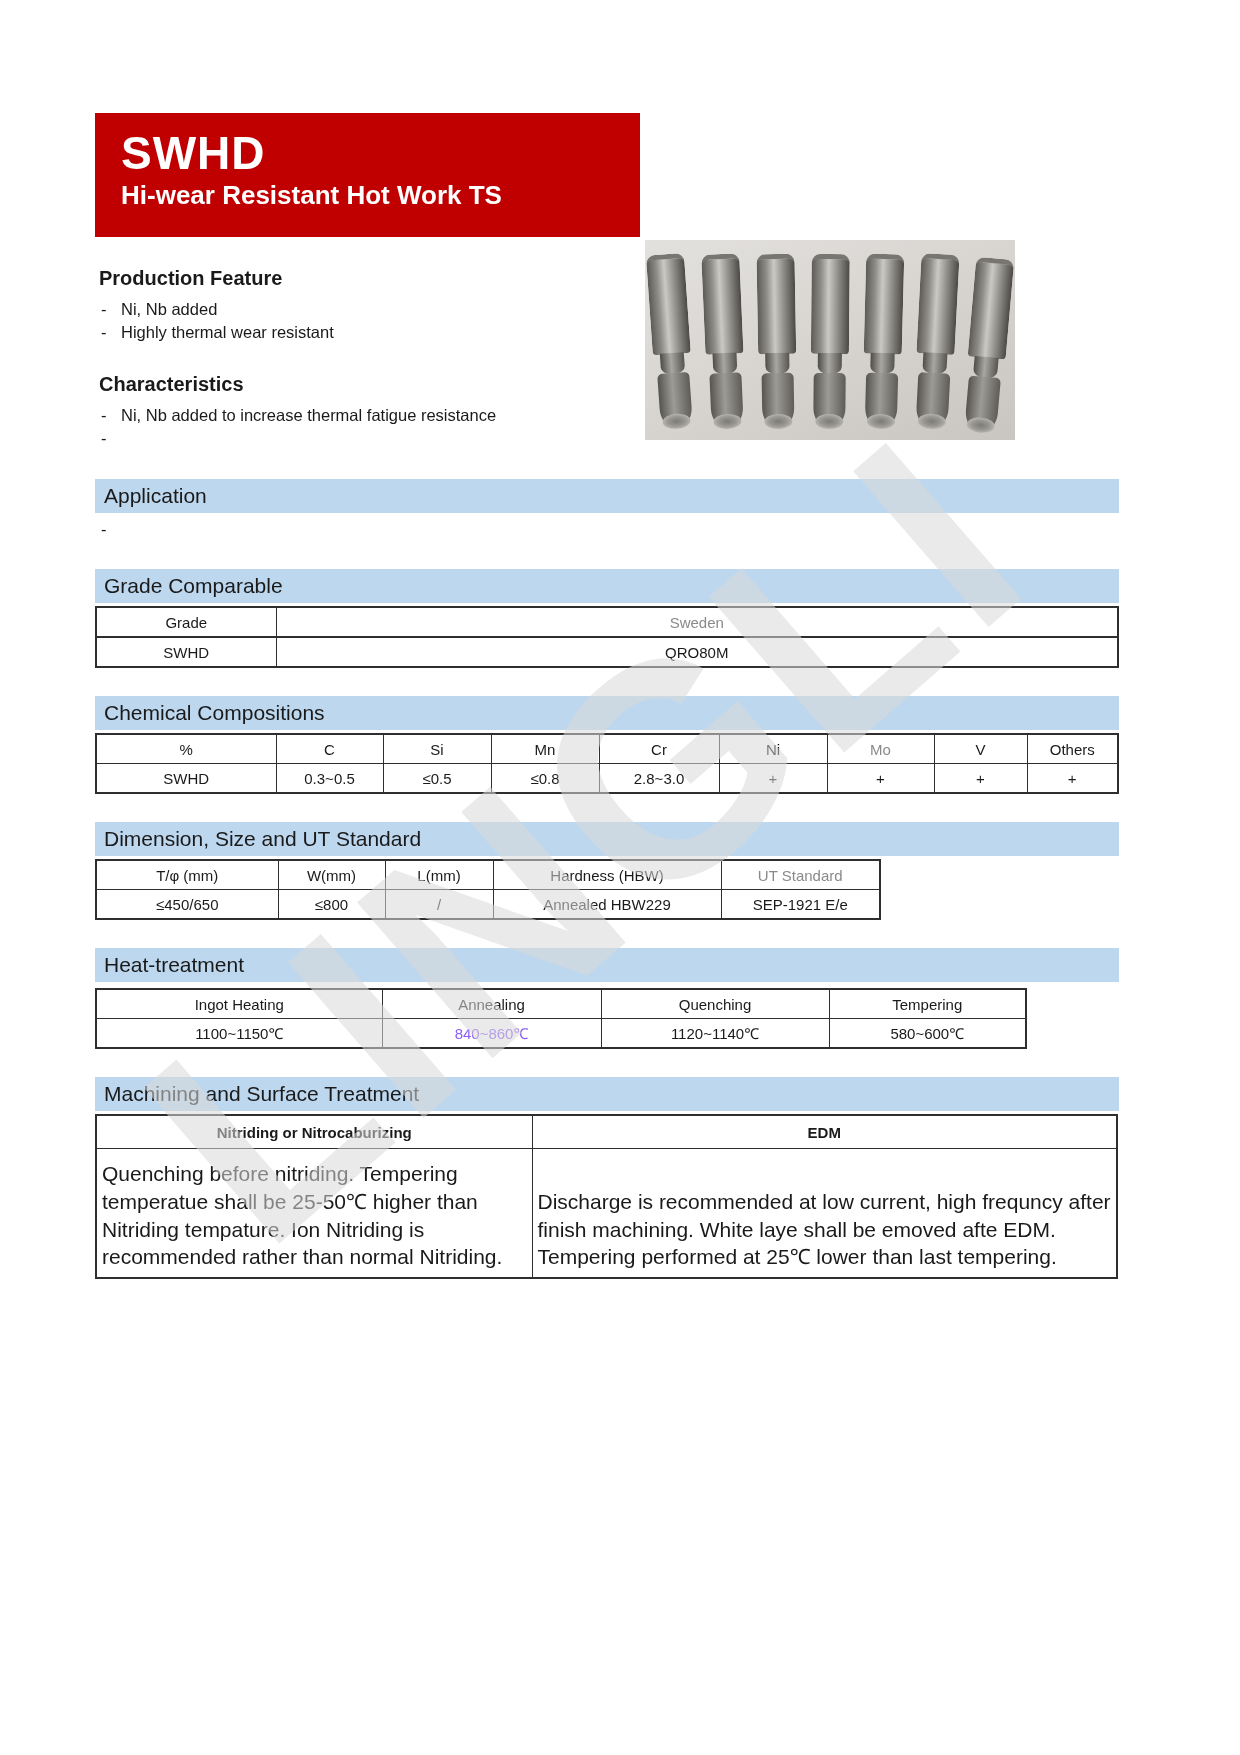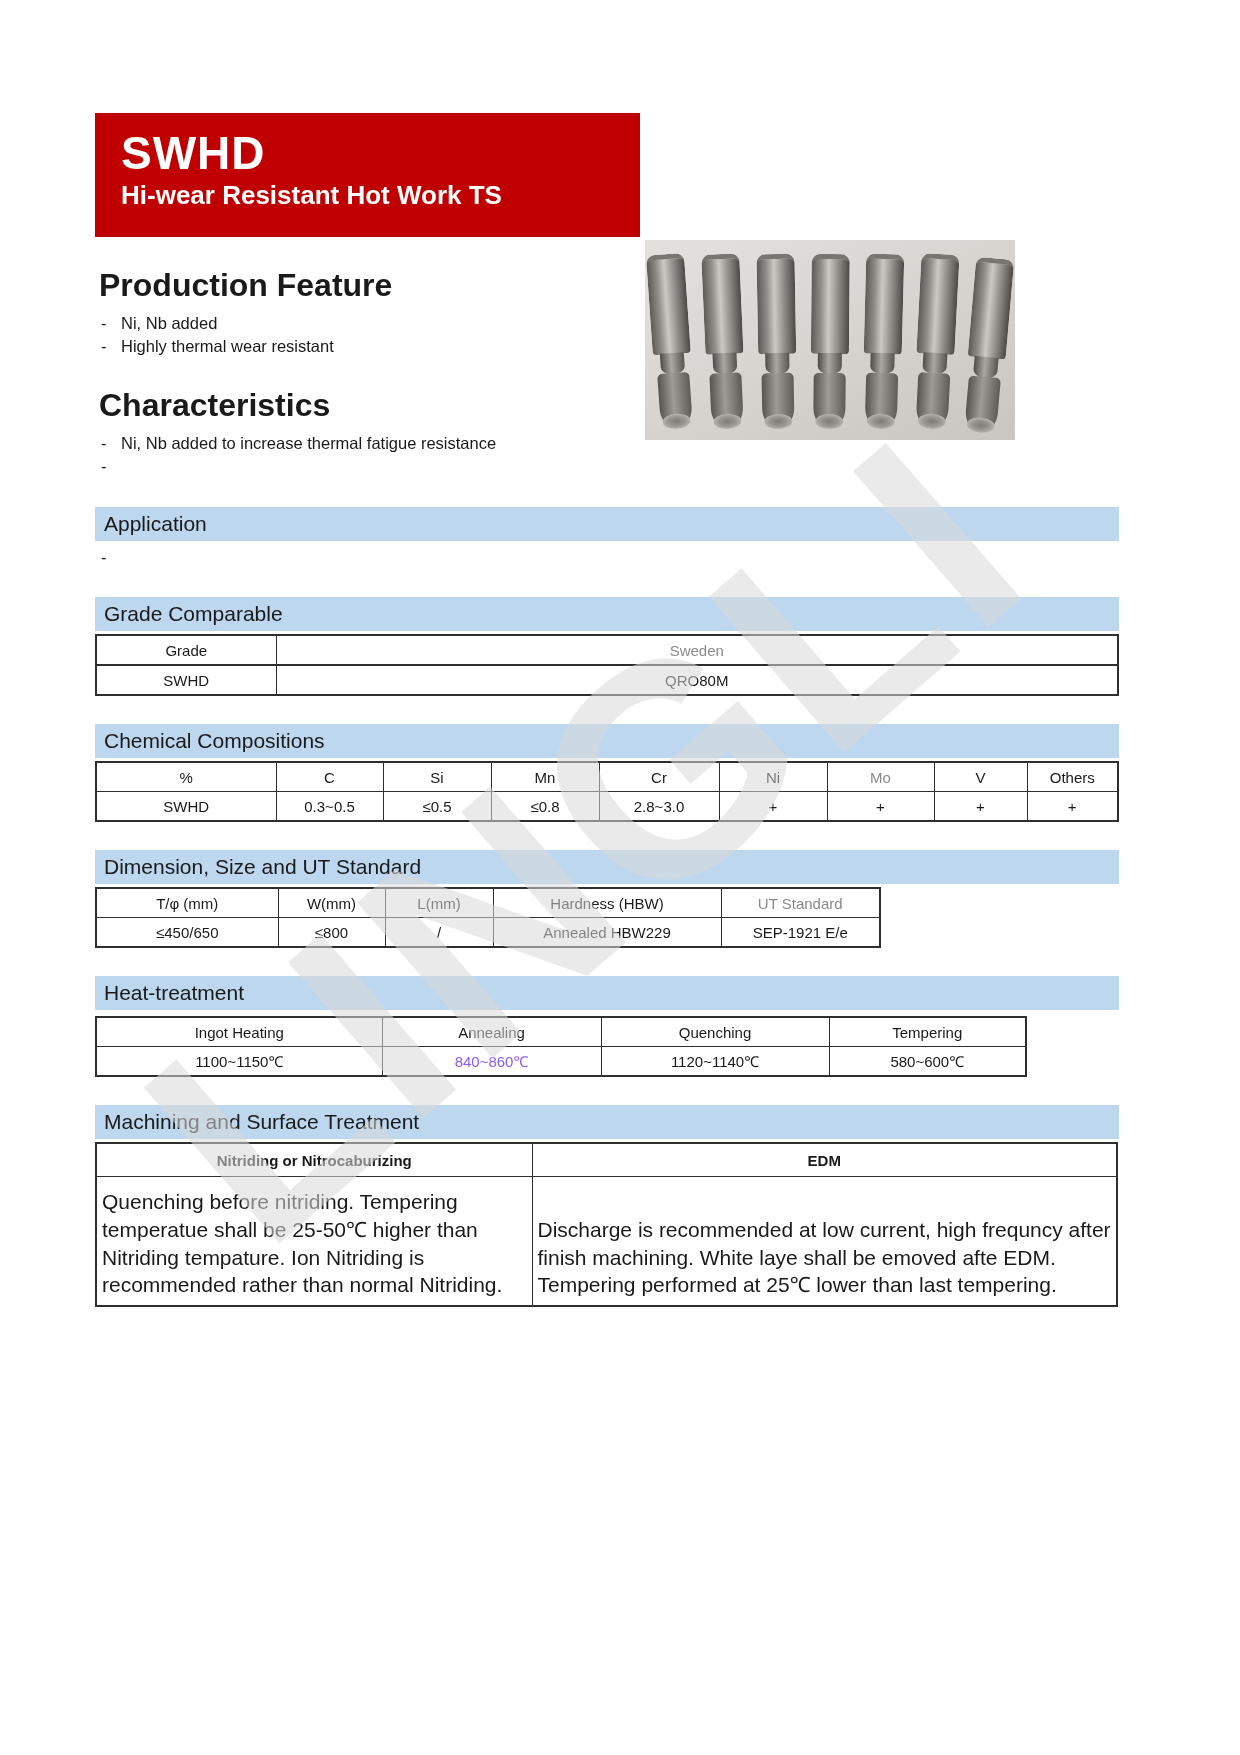--- a/index.html
+++ b/index.html
@@ -17,21 +17,21 @@
   .redbox{
     width:519px;height:108px;
     background:var(--red,#C00000);
     color:#ffffff;
     padding:16px 0 0 26px;
   }
   .redbox .t1{font-size:46px;font-weight:bold;line-height:1.08;letter-spacing:1px;}
   .redbox .t2{font-size:26px;font-weight:bold;line-height:1.25;}
 
   
-  .plain-head{font-size:32px;font-weight:bold;margin:28px 0 8px 4px;}
+  .plain-head{font-size:20px;font-weight:bold;margin:28px 0 8px 4px;}
   .plain-head.first{margin-top:30px;}
 
   
   .blist{font-size:16.5px;line-height:1.42;margin-left:6px;}
   .blist .row{display:flex;}
   .blist .dash{width:20px;flex:0 0 20px;}
 
   
   .band{
     background:var(--blue,#BDD7EE);

